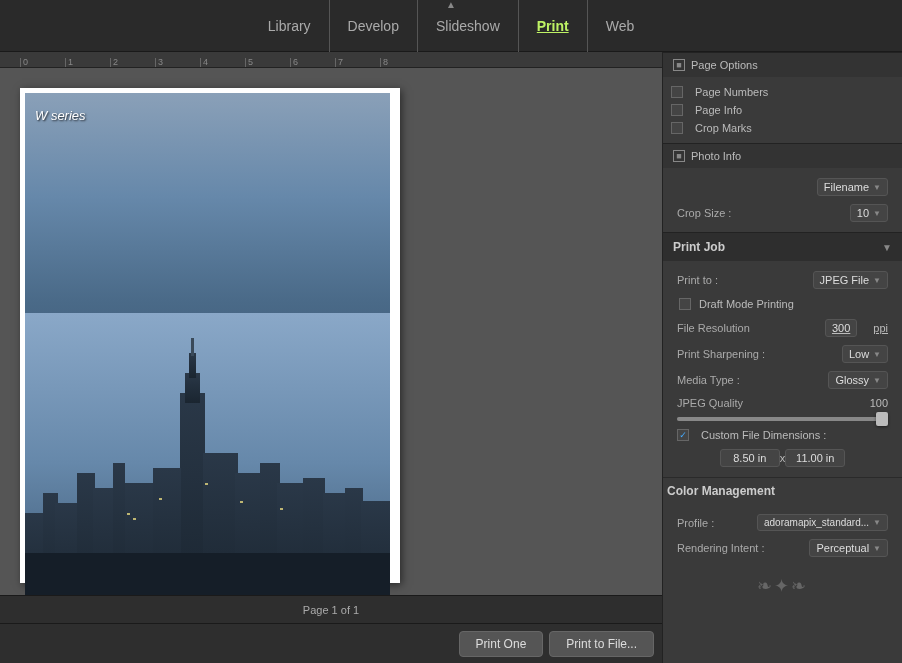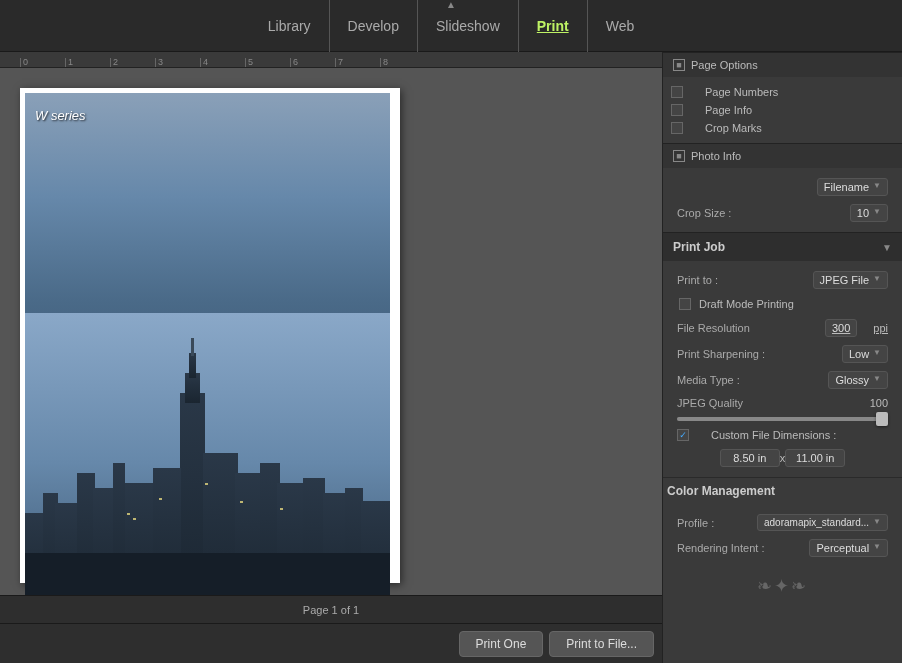--- a/index.html
+++ b/index.html
@@ -214,21 +214,21 @@
 
     .section-body {
       padding: 6px 8px;
       background: #3a3a3a;
     }
 
     
     .check-row {
       display: flex;
       align-items: flex-end;
-      gap: 22px;
+      gap: 12px;
       padding: 3px 0;
       color: #bbb;
       font-size: 11px;
     }
     .check-box {
       width: 12px; height: 12px;
       border: 1px solid #666;
       background: #444;
       display: inline-flex;
       align-items: center;
@@ -249,20 +249,21 @@
     }
     .info-row .label { color: #aaa; }
     .info-row .value {
       background: #444;
       border: 1px solid #555;
       border-radius: 3px;
       padding: 2px 6px;
       color: #ddd;
       font-size: 11px;
       display: flex;
+      align-items: center;
       gap: 2px;
     }
     .dropdown-arrow {
       color: #888;
       font-size: 8px;
       margin-left: 2px;
     }
 
     
     .print-job-header {

